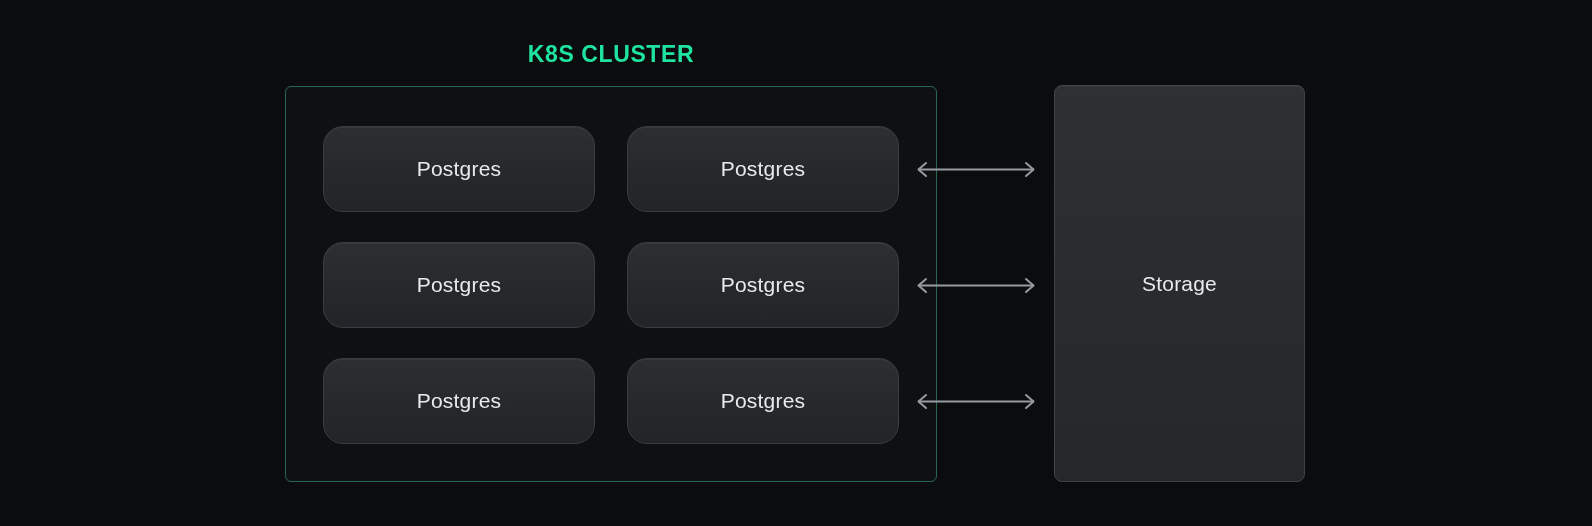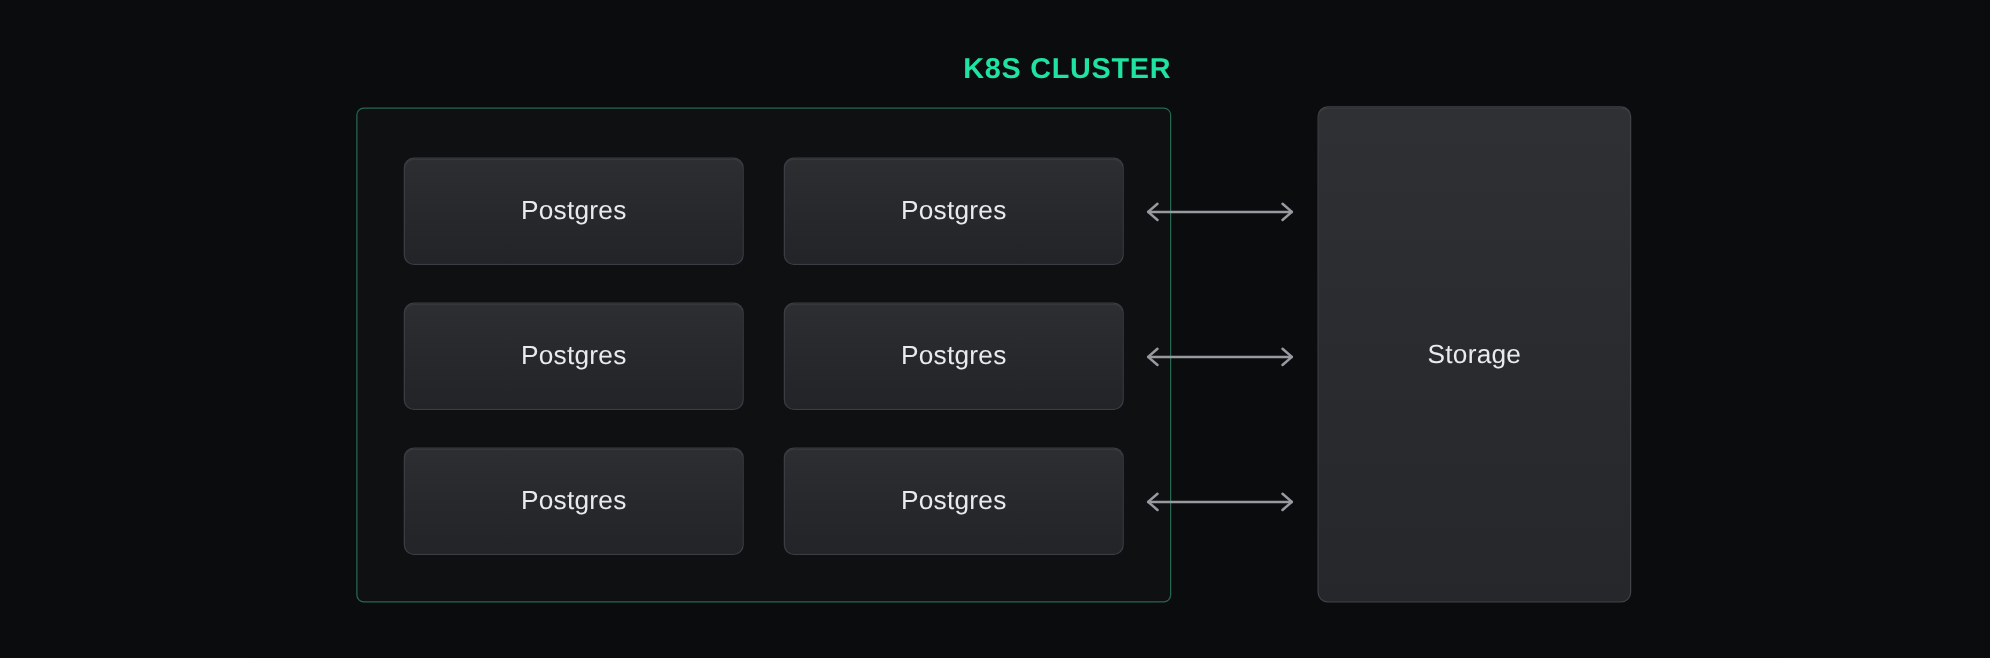--- a/index.html
+++ b/index.html
@@ -18,21 +18,21 @@
     overflow: hidden;
   }
   .stage {
     position: relative;
     width: 1592px; height: 526px;
     background: var(--background);
   }
   .cluster-title {
     position: absolute;
     left: 285px; top: 41px; width: 652px;
-    text-align: right;
+    text-align: center;
     color: var(--accent-green);
     font-size: 23px;
     font-weight: 700;
     letter-spacing: 0.6px;
   }
   .cluster-box {
     position: absolute;
     left: 285px; top: 86px;
     width: 652px; height: 396px;
     background: var(--cluster-bg);
@@ -41,21 +41,21 @@
     display: grid;
     grid-template-columns: 272px 272px;
     grid-auto-rows: 86px;
     column-gap: 32px;
     row-gap: 30px;
     padding: 39px 37px 37px 37px;
   }
   .node {
     background: linear-gradient(180deg, #2c2e32 0%, #26282c 55%, #232428 100%);
     border: 1px solid #3a3d43;
-    border-radius: 8px;
+    border-radius: 20px;
     box-shadow: inset 0 1px 0 rgba(255,255,255,0.05);
     display: flex;
     align-items: center;
     justify-content: center;
   }
   .node-label, .storage-label {
     color: var(--node-text);
     font-size: 21px;
     font-weight: 400;
     letter-spacing: 0.2px;

